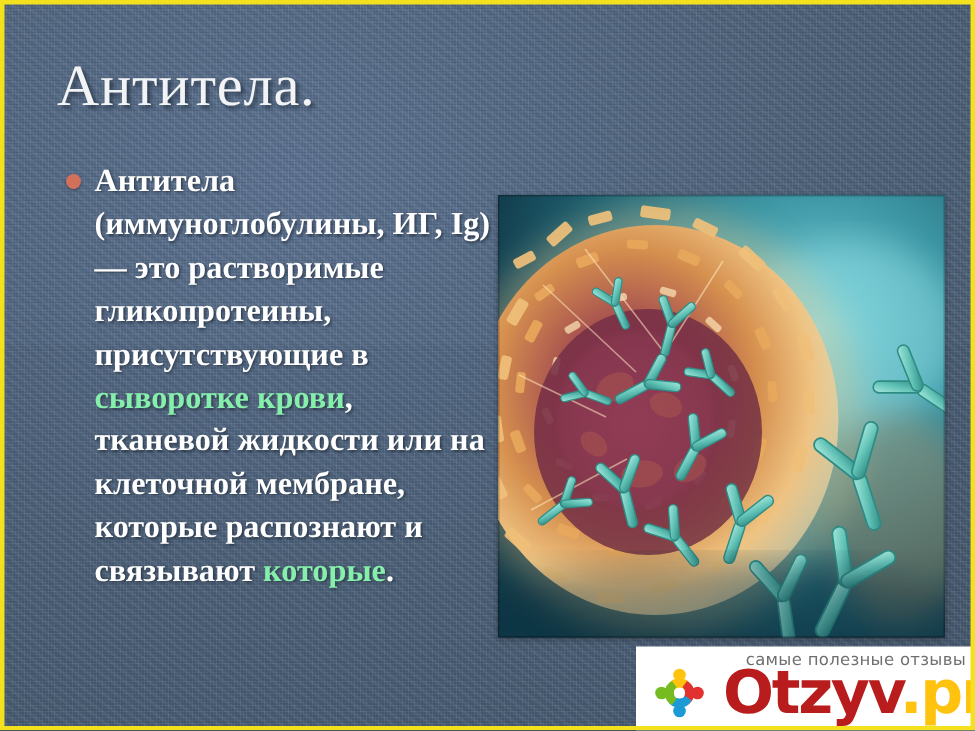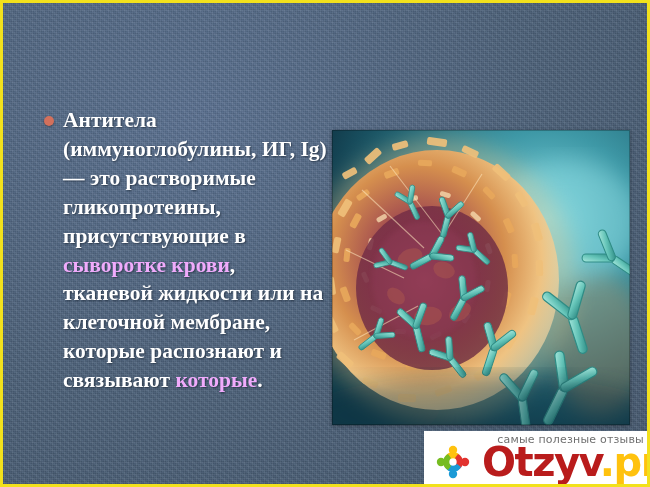--- a/index.html
+++ b/index.html
@@ -90,21 +90,21 @@
 
   #bullet-text {
     font-size: 21.5px;
     line-height: 1.345;
     color: #ffffff;
     font-weight: bold;
     text-shadow: 1px 1px 2px rgba(18,28,42,0.6);
     word-spacing: 0px;
   }
 
-  .hl { color: #f0abfc; }
+  .hl { color: #86efac; }
 
   
   #photo {
     position: absolute;
     left: 332px;
     top: 130px;
     width: 298px;
     height: 295px;
     z-index: 12;
     overflow: hidden;
@@ -159,20 +159,21 @@
     height: 42px;
   }
 </style>
 </head>
 <body>
 
 <div id="slide">
 
   <div id="bg-texture"></div>
 
+  <div id="title">Антитела.</div>
 
   <div id="body-block">
     <span id="bullet-dot"></span>
     <div id="bullet-text">
       <span>Антитела (иммуноглобулины, ИГ, Ig) — это растворимые гликопротеины, присутствующие в </span><span class="hl">сыворотке крови</span><span>, тканевой жидкости или на клеточной мембране, которые распознают и связывают </span><span class="hl">которые</span><span>.</span>
     </div>
   </div>
 
   <div id="photo">
     <svg id="photo-svg" viewBox="0 0 298 295" preserveAspectRatio="xMidYMid slice">

